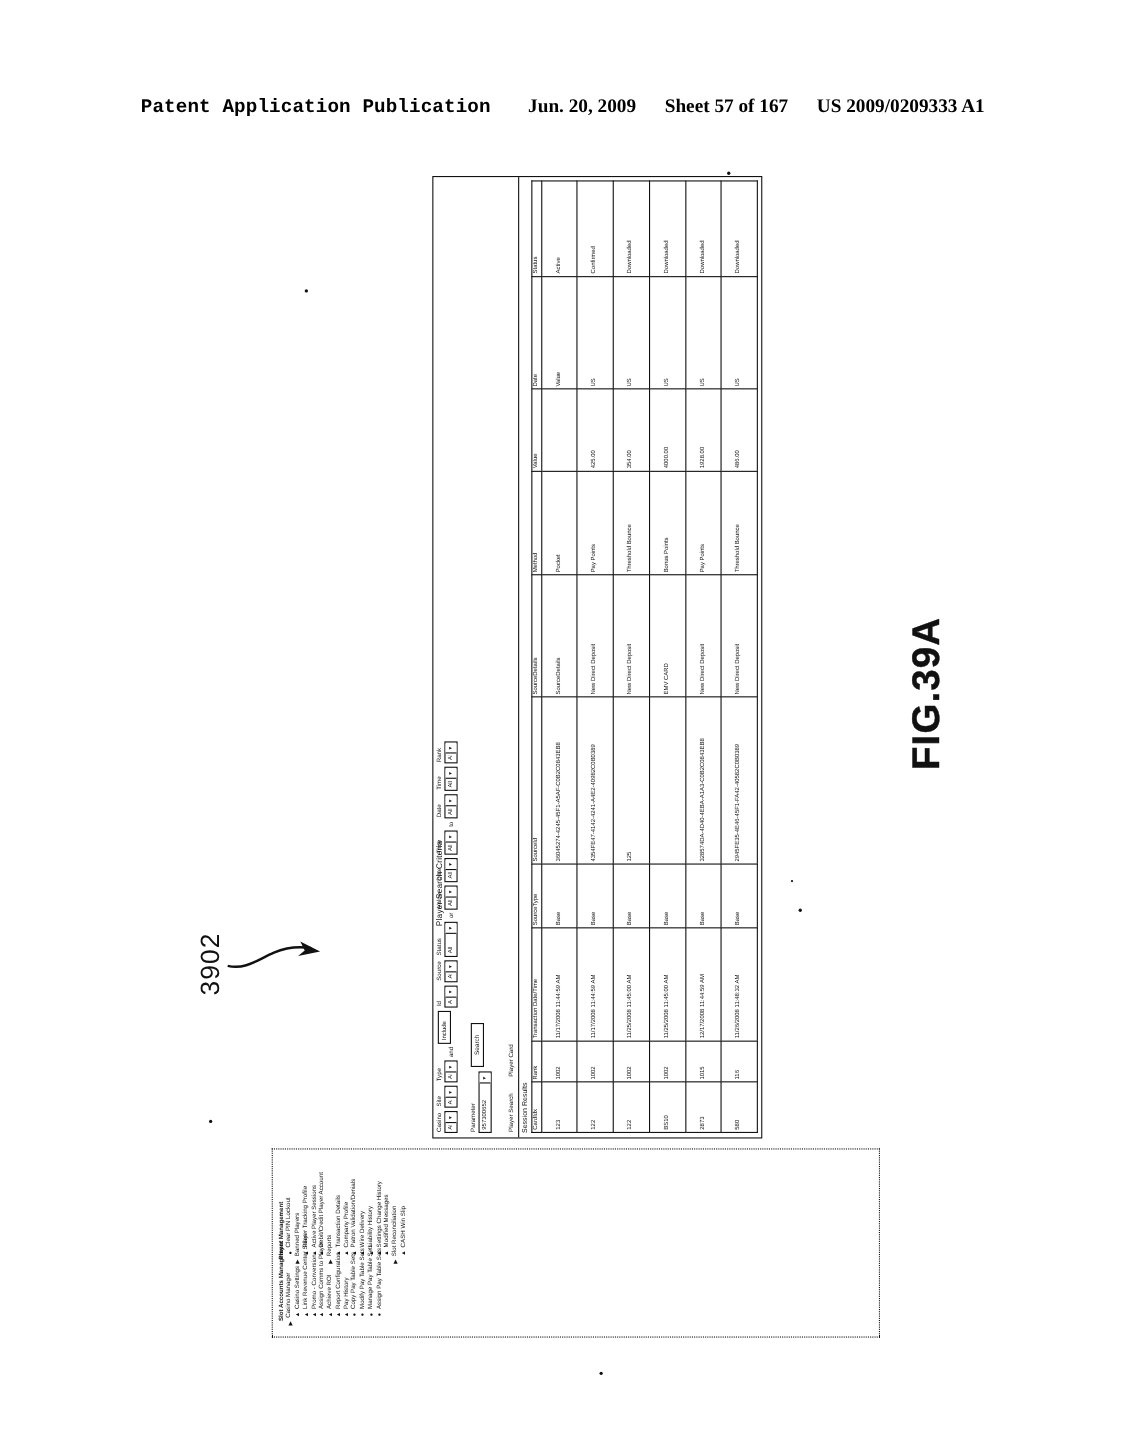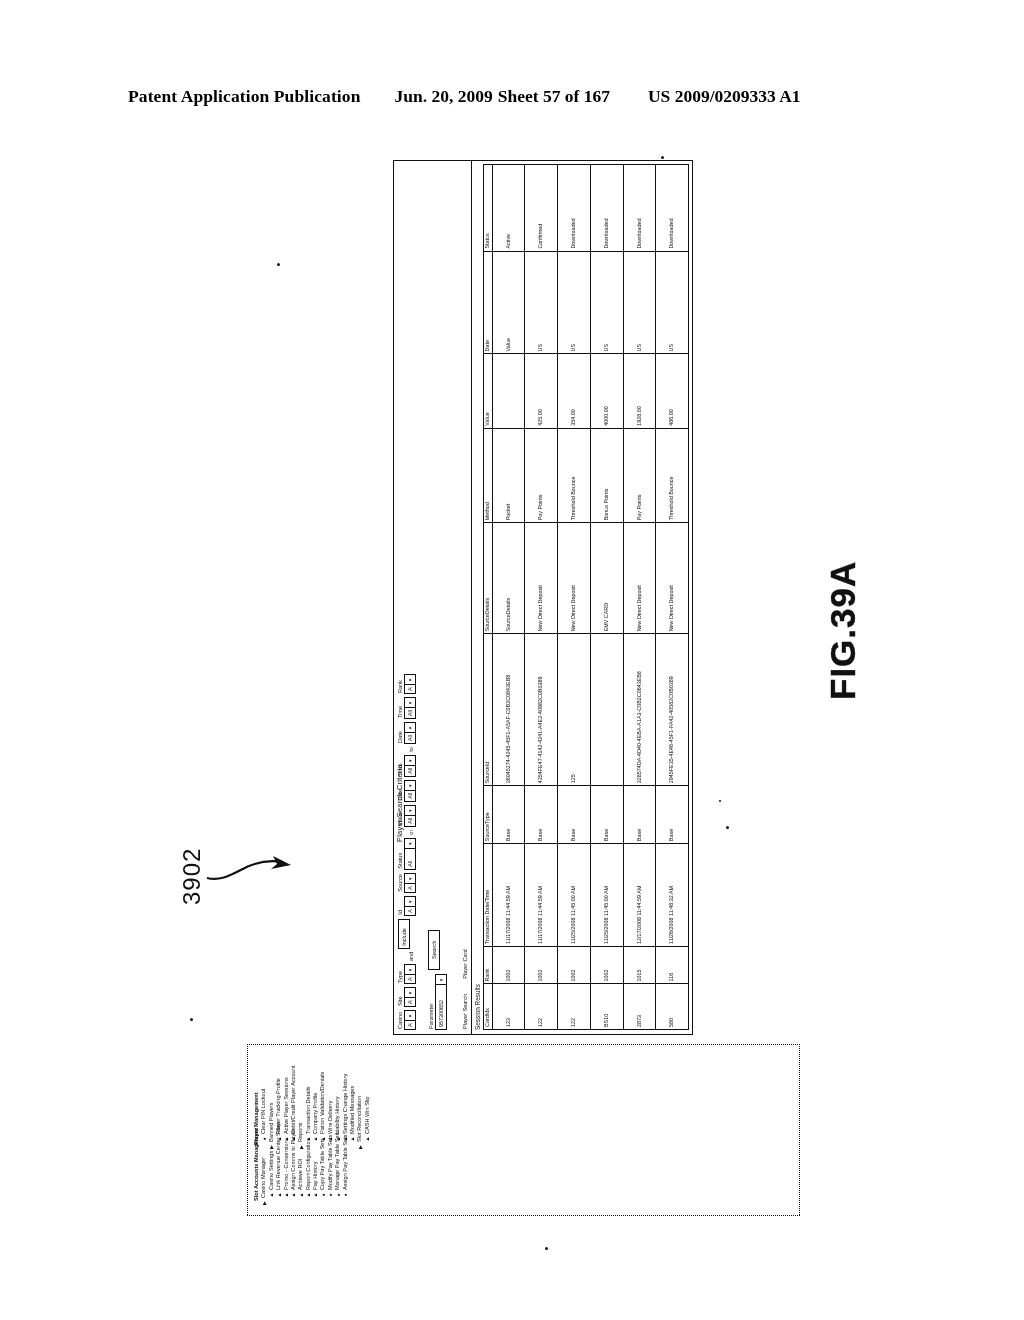--- a/index.html
+++ b/index.html
@@ -8,24 +8,24 @@
     font-family:"Liberation Serif",serif;
     position:relative;overflow:hidden;
   }
   
   .pat-header{
     position:absolute;top:86px;left:128px;width:768px;
     font-family:"Liberation Serif",serif;
     font-weight:bold;font-size:17.5px;color:#000;
     display:flex;align-items:baseline;white-space:nowrap;
   }
-  .pat-header .h-pub{letter-spacing:.1px;}
+  .pat-header .h-pub{letter-spacing:.1px;font-family:Liberation Mono, monospace;}
   .pat-header .h-date{margin-left:34px;}
-  .pat-header .h-sheet{margin-left:5px;}
-  .pat-header .h-num{margin-left:38px;}
+  .pat-header .h-sheet{margin-left:26px;}
+  .pat-header .h-num{margin-left:26px;}
 
   
   .fig-area{position:absolute;inset:0;}
 
   
   .rot{
     position:absolute;
     transform-origin:0 0;
     font-family:"Liberation Sans",sans-serif;
   }

